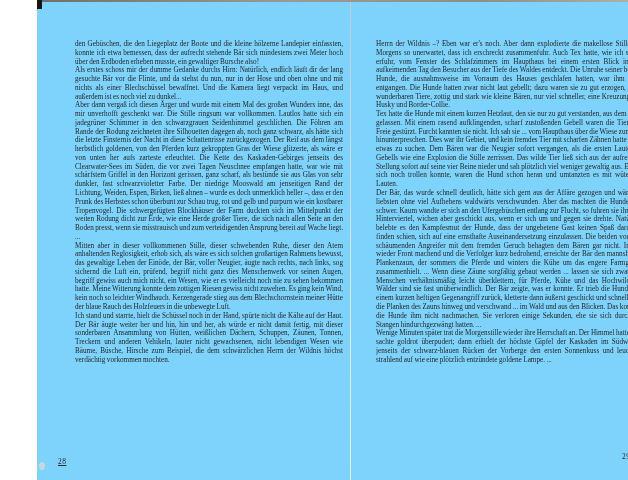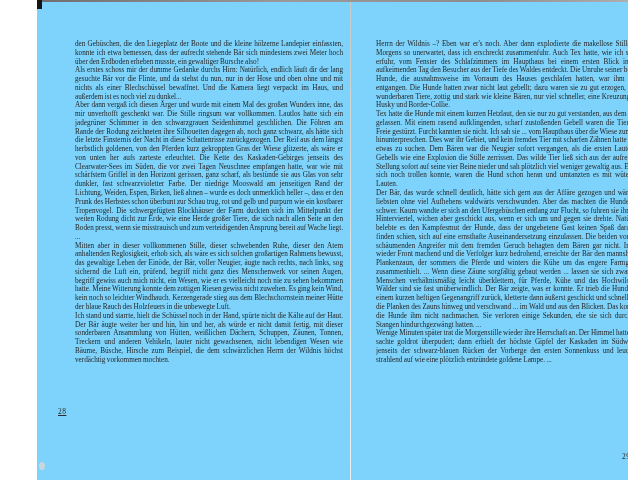--- a/index.html
+++ b/index.html
@@ -38,21 +38,21 @@
     font-size:7.2px;
     line-height:8.76px;
     color:#262626;
   }
   .page-left{left:38px;width:268px;height:382px;overflow:hidden;}
   .page-right{left:339px;width:267px;height:372px;overflow:hidden;}
   .pagenum{
     position:absolute;
     font-size:7.4px;color:#2b2b2b;letter-spacing:.5px;
   }
-  .pagenum-left{left:21px;top:407px;text-decoration:underline;}
+  .pagenum-left{left:21px;top:457px;text-decoration:underline;}
   .pagenum-right{left:585px;top:452px;}
 </style>
 </head>
 <body>
 
 <div class="scan">
 
   <div class="top-edge"></div>
   <div class="corner-mark"></div>
   <div class="gutter"></div>

